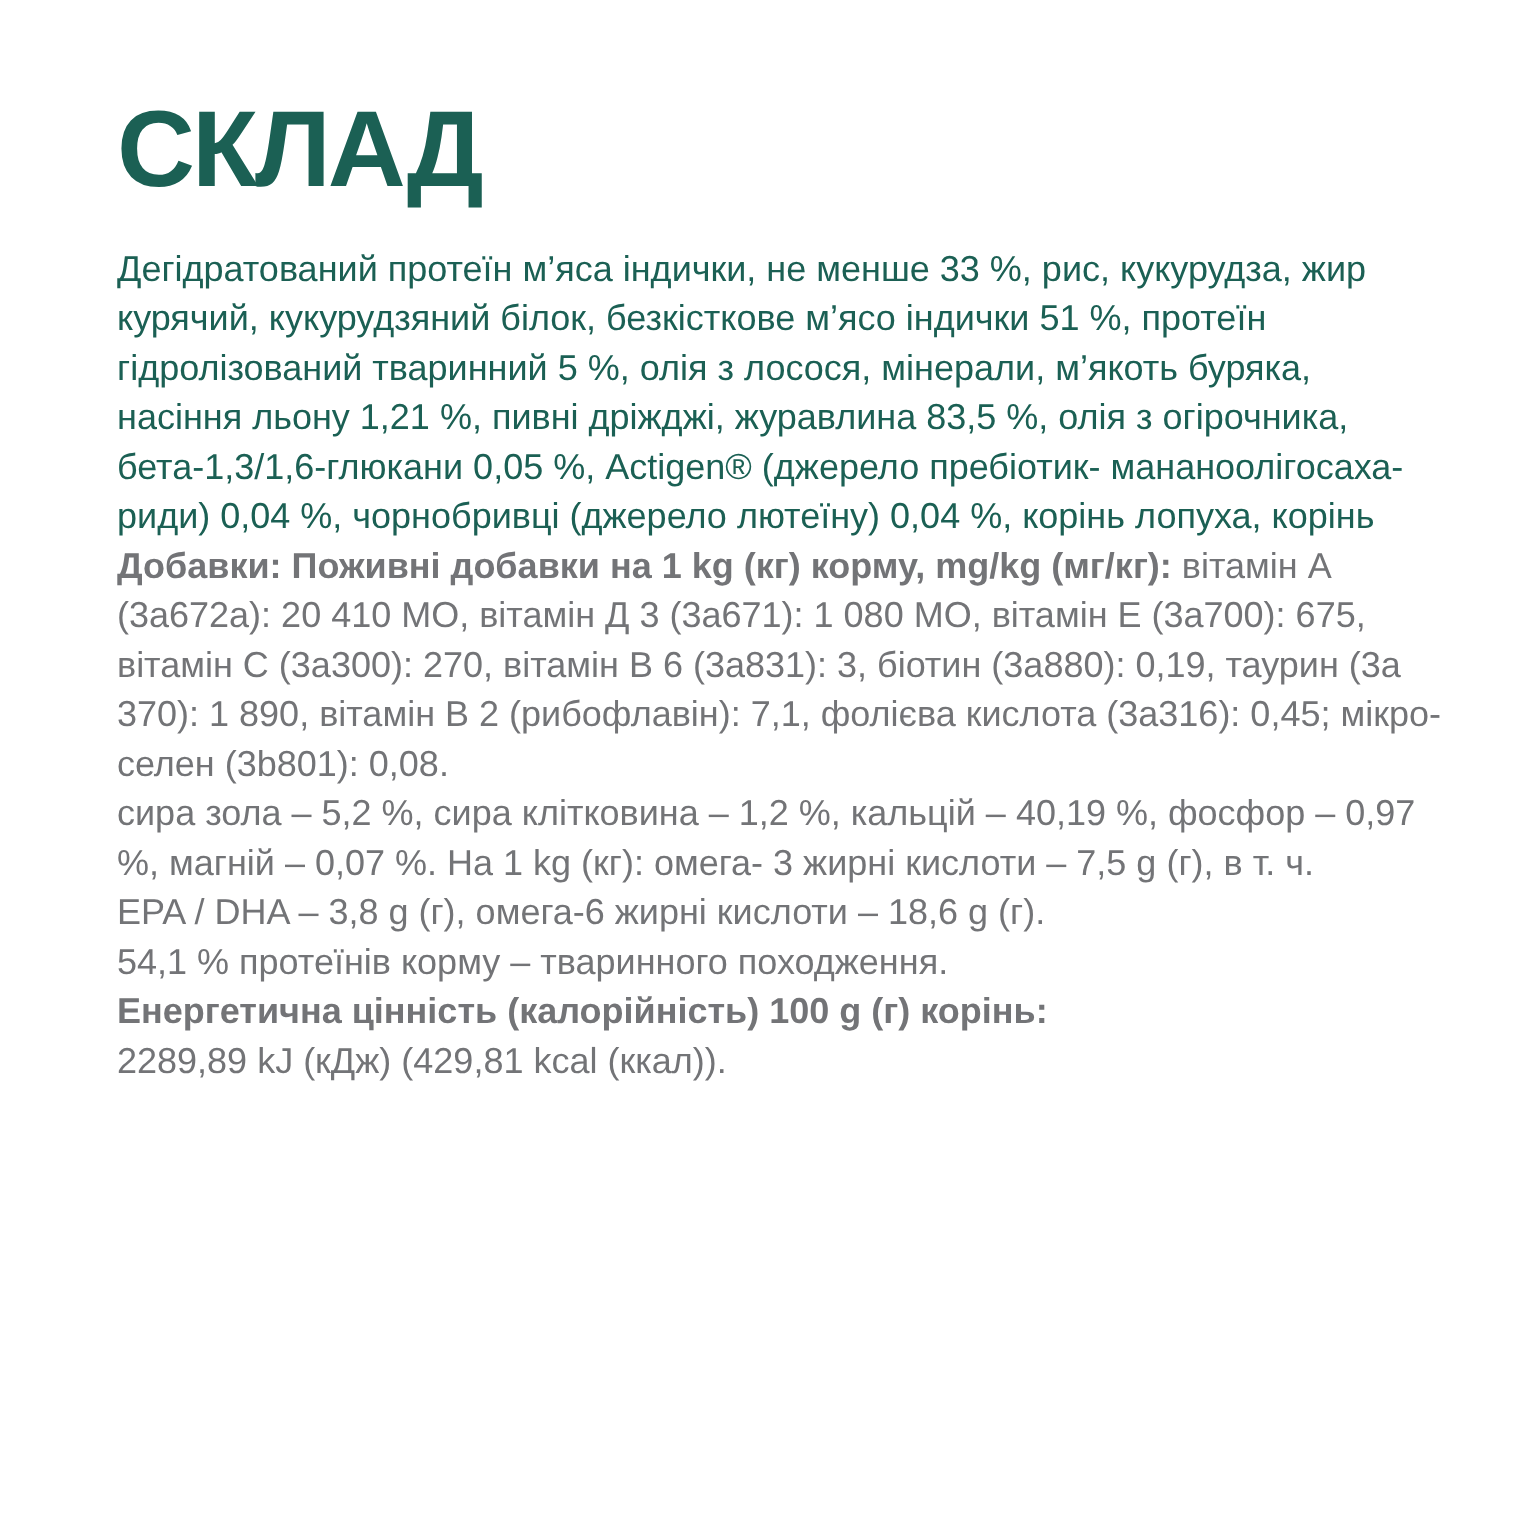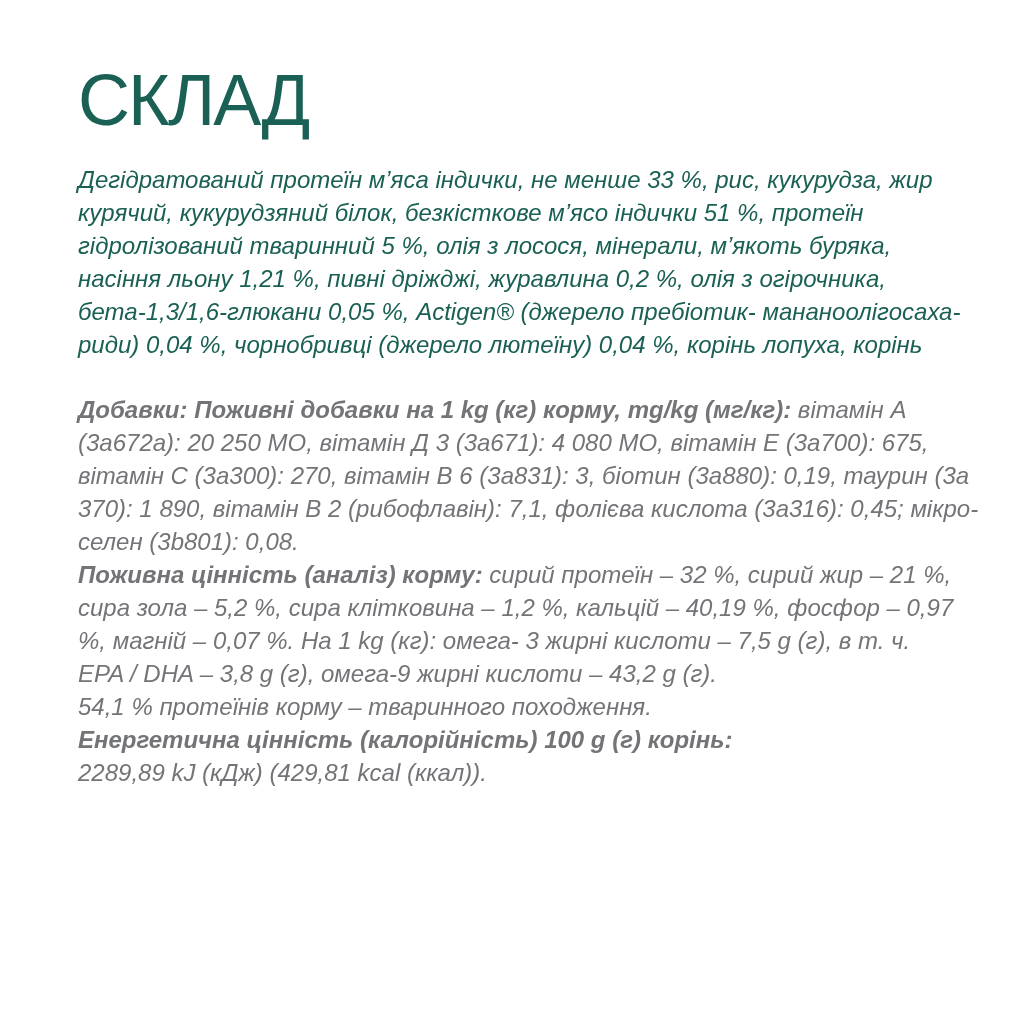--- a/index.html
+++ b/index.html
@@ -14,66 +14,63 @@
     background:var(--background);
     overflow:hidden;
     font-family:"Liberation Sans","DejaVu Sans",sans-serif;
   }
   .content{
     padding:64px 30px 0 78px;
   }
   .page-title{
     font-size:72px;
     line-height:72px;
-    font-weight:400;
+    font-weight:700;
     letter-spacing:-2px;
     color:var(--green);
   }
   .para{
     font-size:24px;
     line-height:33px;
   }
   .ingredients{
     margin-top:27px;
     color:var(--green);
   }
   .details{
-    margin-top:32px;
     color:var(--grey);
   }
   .text-line{
     white-space:nowrap;
-    font-style:italic;
   }
   .seg.bold{
     font-weight:700;
   }
 </style>
 </head>
 <body>
 
 <div class="content">
   <div class="page-title">СКЛАД</div>
 
   <div class="para ingredients">
       <div class="text-line"><span class="seg">Дегідратований протеїн м’яса індички, не менше 33 %, рис, кукурудза, жир</span></div>
       <div class="text-line"><span class="seg">курячий, кукурудзяний білок, безкісткове м’ясо індички 51 %, протеїн</span></div>
       <div class="text-line"><span class="seg">гідролізований тваринний 5 %, олія з лосося, мінерали, м’якоть буряка,</span></div>
-      <div class="text-line"><span class="seg">насіння льону 1,21 %, пивні дріжджі, журавлина 0,2 %, олія з огірочника,</span></div>
+      <div class="text-line"><span class="seg">насіння льону 1,21 %, пивні дріжджі, журавлина 83,5 %, олія з огірочника,</span></div>
       <div class="text-line"><span class="seg">бета-1,3/1,6-глюкани 0,05 %, Actigen® (джерело пребіотик- мананоолігосаха-</span></div>
       <div class="text-line"><span class="seg">риди) 0,04 %, чорнобривці (джерело лютеїну) 0,04 %, корінь лопуха, корінь</span></div>
     </div>
 
   <div class="para details">
       <div class="text-line"><span class="seg bold">Добавки: Поживні добавки на 1 kg (кг) корму, mg/kg (мг/кг):</span><span class="seg"> вітамін А</span></div>
-      <div class="text-line"><span class="seg">(3a672a): 20 250 МО, вітамін Д 3 (3a671): 4 080 МО, вітамін Е (3a700): 675,</span></div>
+      <div class="text-line"><span class="seg">(3a672a): 20 410 МО, вітамін Д 3 (3a671): 1 080 МО, вітамін Е (3a700): 675,</span></div>
       <div class="text-line"><span class="seg">вітамін С (3a300): 270, вітамін В 6 (3a831): 3, біотин (3a880): 0,19, таурин (3a</span></div>
       <div class="text-line"><span class="seg">370): 1 890, вітамін В 2 (рибофлавін): 7,1, фолієва кислота (3a316): 0,45; мікро-</span></div>
       <div class="text-line"><span class="seg">селен (3b801): 0,08.</span></div>
-      <div class="text-line"><span class="seg bold">Поживна цінність (аналіз) корму:</span><span class="seg"> сирий протеїн – 32 %, сирий жир – 21 %,</span></div>
       <div class="text-line"><span class="seg">сира зола – 5,2 %, сира клітковина – 1,2 %, кальцій – 40,19 %, фосфор – 0,97</span></div>
       <div class="text-line"><span class="seg">%, магній – 0,07 %. На 1 kg (кг): омега- 3 жирні кислоти – 7,5 g (г), в т. ч.</span></div>
-      <div class="text-line"><span class="seg">EPA / DHA – 3,8 g (г), омега-9 жирні кислоти – 43,2 g (г).</span></div>
+      <div class="text-line"><span class="seg">EPA / DHA – 3,8 g (г), омега-6 жирні кислоти – 18,6 g (г).</span></div>
       <div class="text-line"><span class="seg">54,1 % протеїнів корму – тваринного походження.</span></div>
       <div class="text-line"><span class="seg bold">Енергетична цінність (калорійність) 100 g (г) корінь:</span></div>
       <div class="text-line"><span class="seg">2289,89 kJ (кДж) (429,81 kcal (ккал)).</span></div>
     </div>
 </div>
 
 </body></html>

